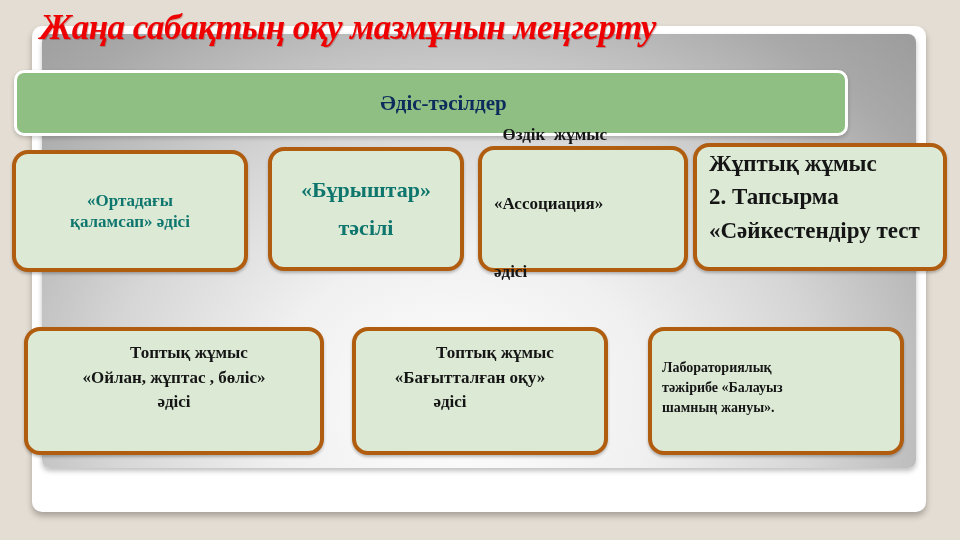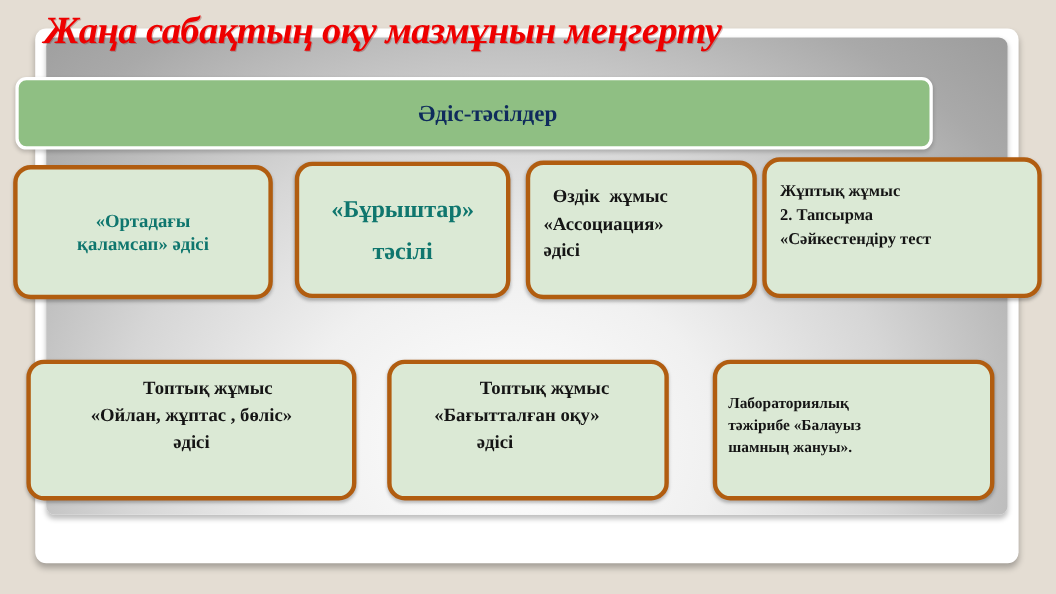--- a/index.html
+++ b/index.html
@@ -66,27 +66,27 @@
 <div class="box c navy" style="left:12px; top:150px; width:236px; height:122px; font-size:17px;">
   <span class="ln">«Ортадағы</span>
   <span class="ln">қаламсап» әдісі</span>
 </div>
 
 <div class="box c navy" style="left:268px; top:147px; width:196px; height:124px; font-size:22px; line-height:1.2;gap:12px;">
   <span class="ln">«Бұрыштар»</span>
   <span class="ln">тәсілі</span>
 </div>
 
-<div class="box l black" style="left:478px; top:146px; width:210px; height:126px; font-size:17px; padding-left:12px; padding-bottom:10px; line-height:1.45;">
+<div class="box l black" style="left:478px; top:146px; width:210px; height:126px; font-size:17px; padding-left:12px; padding-bottom:10px; line-height:1.45;gap:44px;">
   <span class="ln">  Өздік  жұмыс</span>
   <span class="ln">«Ассоциация»</span>
   <span class="ln">әдісі</span>
 </div>
 
-<div class="box l black" style="left:693px; top:143px; width:254px; height:128px; font-size:15px; padding-left:12px; padding-bottom:20px; line-height:1.45;">
+<div class="box l black" style="left:693px; top:143px; width:254px; height:128px; font-size:23px; padding-left:12px; padding-bottom:20px; line-height:1.45;">
   <span class="ln">Жұптық жұмыс</span>
   <span class="ln">2. Тапсырма</span>
   <span class="ln">«Сәйкестендіру тест</span>
 </div>
 
 <div class="box c black" style="left:24px; top:327px; width:300px; height:128px; font-size:17px; justify-content:flex-start; padding-top:10px; line-height:1.45;">
   <span class="ln" style="margin-left:30px;">Топтық жұмыс</span>
   <span class="ln">«Ойлан, жұптас , бөліс»</span>
   <span class="ln">әдісі</span>
 </div>

